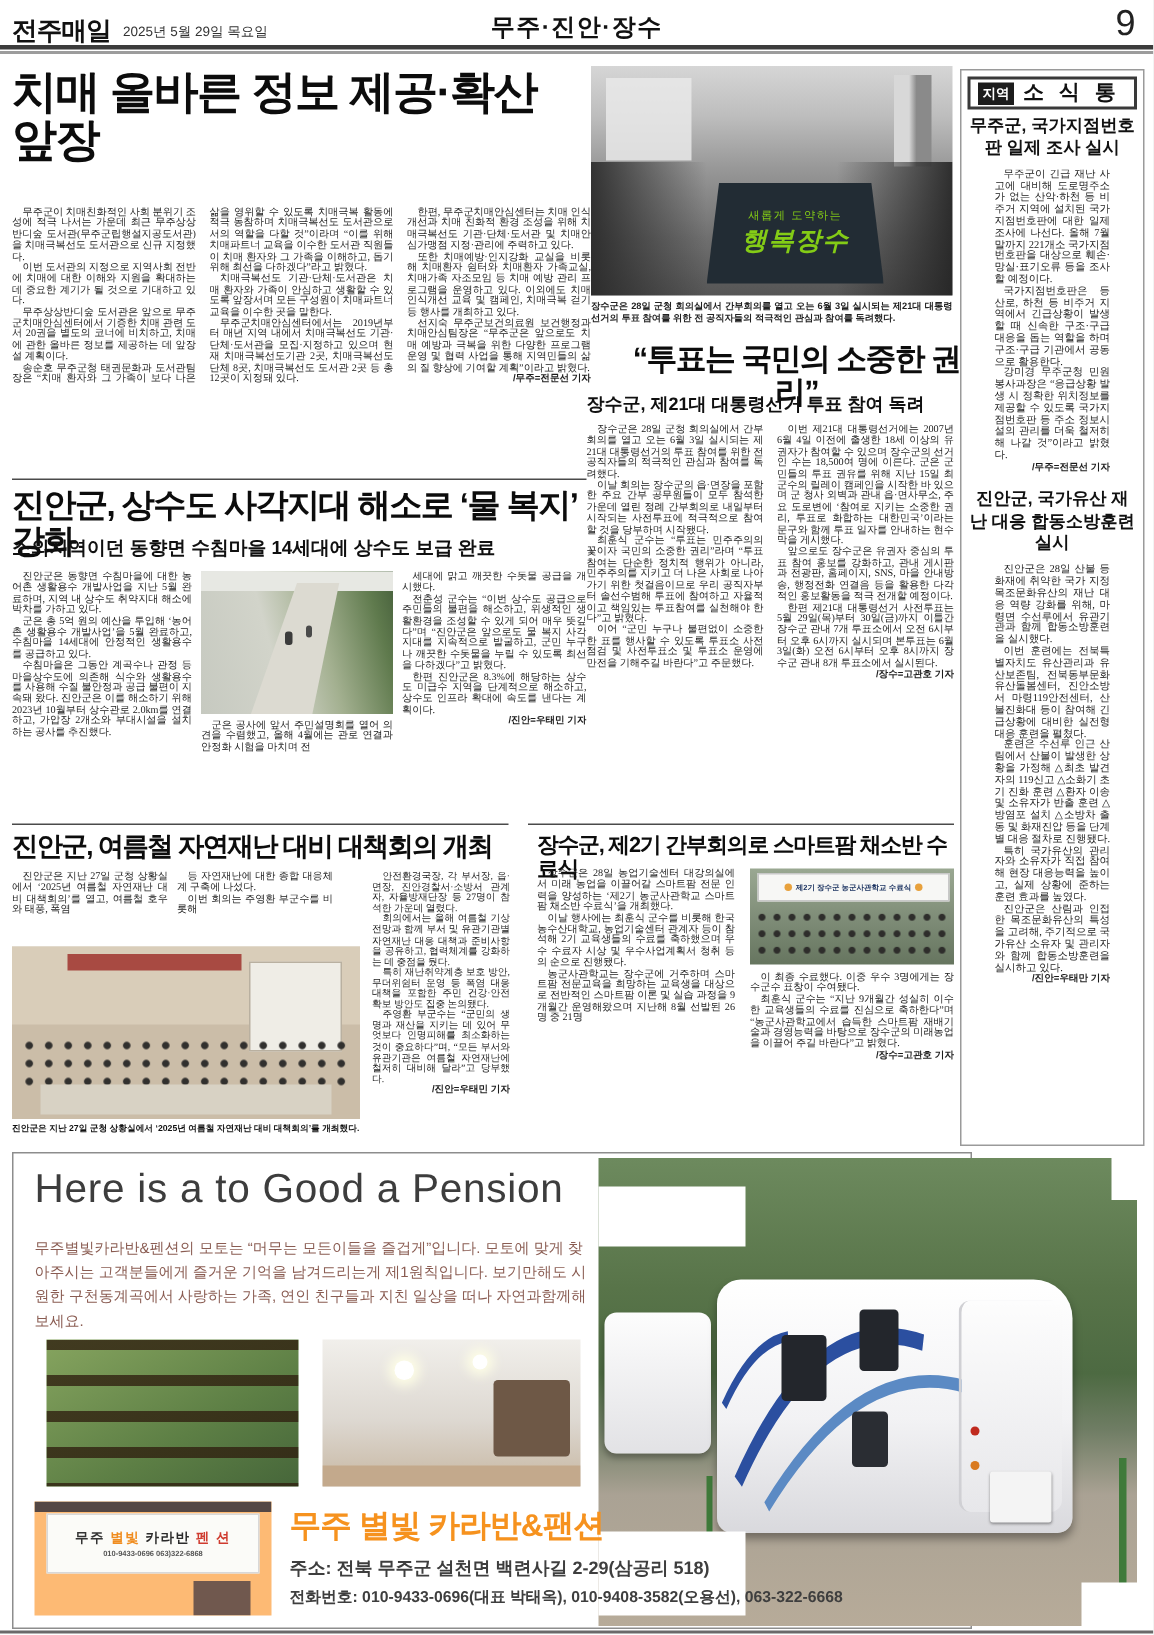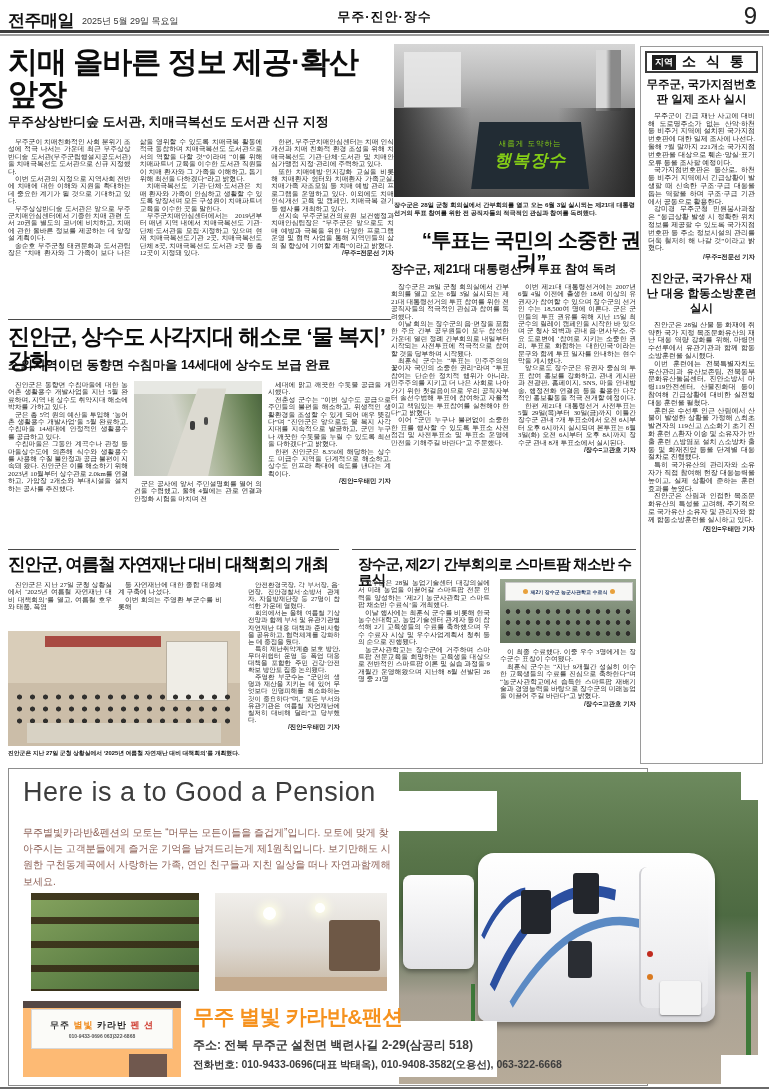--- a/index.html
+++ b/index.html
@@ -4,21 +4,21 @@
 <style>
   html,body{margin:0;padding:0;background:#e9e9e9;}
   #page{position:relative;width:769px;height:1090px;background:#ffffff;margin:0 auto;overflow:hidden;
         font-family:"Liberation Sans",sans-serif;color:#111;}
   .abs{position:absolute;}
   .sans{font-family:"Liberation Sans","DejaVu Sans",sans-serif;}
 
   
   .mast{left:8px;top:9px;font-weight:900;font-size:17px;letter-spacing:-0.5px;}
   .hdate{left:82px;top:15px;font-size:9px;color:#333;}
-  .hsection{left:0;right:0;top:8px;text-align:center;font-weight:900;font-size:13px;letter-spacing:1px;}
+  .hsection{left:0;right:0;top:8px;text-align:center;font-weight:900;font-size:16px;letter-spacing:1px;}
   .hpage{right:12px;top:2px;font-weight:300;font-size:24px;color:#222;}
   .hrule1{left:0;top:30px;width:769px;height:3px;background:#3c3c3c;}
   .hrule2{left:0;top:34px;width:769px;height:2px;background:#9c9c9c;}
   .foot{left:0;top:1087px;width:769px;height:2px;background:#6a6a6a;}
 
   
   .btxt{font-family:"Liberation Serif","DejaVu Serif",serif;font-size:6.8px;line-height:7.4px;
         text-align:justify;color:#1b1b1b;overflow:hidden;}
   .bp{margin:0;text-indent:7px;}
   .with-byline p:last-child{text-align:right;text-indent:0;font-family:"Liberation Sans",sans-serif;
@@ -93,21 +93,21 @@
      background-image:radial-gradient(circle,#2e2d2b 2px,rgba(0,0,0,0) 2.6px);background-size:10px 11px;}
   .s-col2{left:500px;top:648px;width:136px;height:114px;}
 
   
   .sb{left:640px;top:46px;width:121px;height:716px;border:1px solid #9a9a9a;background:#fff;}
   .sb-head{position:absolute;left:4px;top:4px;right:4px;height:22px;border:2px solid #3a3a3a;
      display:flex;align-items:center;gap:6px;padding:0 5px;box-sizing:border-box;}
   .sb-label{background:#1c1c1c;color:#fff;font-weight:700;font-size:9px;padding:1px 3px;flex:0 0 auto;}
   .sb-title{font-weight:900;font-size:14px;letter-spacing:3px;}
   .sb-item-title{position:relative;text-align:center;font-weight:800;font-size:11.5px;line-height:1.3;margin:10px 4px 6px;}
-  .sb-body{position:relative;margin:0 7px;font-size:7px;line-height:7.8px;}
+  .sb-body{position:relative;margin:0 22px;font-size:7px;line-height:7.8px;}
   .sb-body .bp{text-indent:6px;}
 
   
   .ad{left:8px;top:768px;width:640px;height:318px;border:1px solid #8d8d8d;background:#fff;box-sizing:border-box;}
   .ad-en{left:14px;top:8px;font-weight:300;font-size:27px;color:#3d3d3d;letter-spacing:0.5px;}
   .ad-txt{left:14px;top:56px;width:368px;font-size:10px;line-height:1.62;color:#8a5c52;}
   .ad-ph-a{left:22px;top:124px;width:168px;height:98px;overflow:hidden;
      background:linear-gradient(150deg,#86a45f 0%,#5d7f45 60%,#46663a 100%);}
   .ad-ph-a::after{content:"";position:absolute;inset:0;
      background:repeating-linear-gradient(180deg,rgba(48,32,16,.8) 0 7px,rgba(0,0,0,0) 7px 24px);}
@@ -156,21 +156,20 @@
 <div id="page">
 
   <div class="abs mast">전주매일</div>
   <div class="abs hdate">2025년 5월 29일 목요일</div>
   <div class="abs hsection">무주·진안·장수</div>
   <div class="abs hpage">9</div>
   <div class="abs hrule1"></div>
   <div class="abs hrule2"></div>
 
   <div class="abs hl sans a1-head">치매 올바른 정보 제공·확산 앞장</div>
-  <div class="abs sub sans a1-sub">무주상상반디숲 도서관, 치매극복선도 도서관 신규 지정</div>
   <div class="abs btxt cols3 with-byline a1-body">
       <p class="bp">무주군이 치매친화적인 사회 분위기 조성에 적극 나서는 가운데 최근 무주상상반디숲 도서관(무주군립행설지공도서관)을 치매극복선도 도서관으로 신규 지정했다.</p>
       <p class="bp">이번 도서관의 지정으로 지역사회 전반에 치매에 대한 이해와 지원을 확대하는 데 중요한 계기가 될 것으로 기대하고 있다.</p>
       <p class="bp">무주상상반디숲 도서관은 앞으로 무주군치매안심센터에서 기증한 치매 관련 도서 20권을 별도의 코너에 비치하고, 치매에 관한 올바른 정보를 제공하는 데 앞장설 계획이다.</p>
       <p class="bp">송순호 무주군청 태권문화과 도서관팀장은 “치매 환자와 그 가족이 보다 나은 삶을 영위할 수 있도록 치매극복 활동에 적극 동참하며 치매극복선도 도서관으로서의 역할을 다할 것”이라며 “이를 위해 치매파트너 교육을 이수한 도서관 직원들이 치매 환자와 그 가족을 이해하고, 돕기 위해 최선을 다하겠다”라고 밝혔다.</p>
       <p class="bp">치매극복선도 기관·단체·도서관은 치매 환자와 가족이 안심하고 생활할 수 있도록 앞장서며 모든 구성원이 치매파트너 교육을 이수한 곳을 말한다.</p>
       <p class="bp">무주군치매안심센터에서는 2019년부터 매년 지역 내에서 치매극복선도 기관·단체·도서관을 모집·지정하고 있으며 현재 치매극복선도기관 2곳, 치매극복선도단체 8곳, 치매극복선도 도서관 2곳 등 총 12곳이 지정돼 있다.</p>
       <p class="bp">한편, 무주군치매안심센터는 치매 인식 개선과 치매 친화적 환경 조성을 위해 치매극복선도 기관·단체·도서관 및 치매안심가맹점 지정·관리에 주력하고 있다.</p>
       <p class="bp">또한 치매예방·인지강화 교실을 비롯해 치매환자 쉼터와 치매환자 가족교실, 치매가족 자조모임 등 치매 예방 관리 프로그램을 운영하고 있다. 이외에도 치매인식개선 교육 및 캠페인, 치매극복 걷기 등 행사를 개최하고 있다.</p>
       <p class="bp">선지숙 무주군보건의료원 보건행정과 치매안심팀장은 “무주군은 앞으로도 치매 예방과 극복을 위한 다양한 프로그램 운영 및 협력 사업을 통해 지역민들의 삶의 질 향상에 기여할 계획”이라고 밝혔다.</p>

